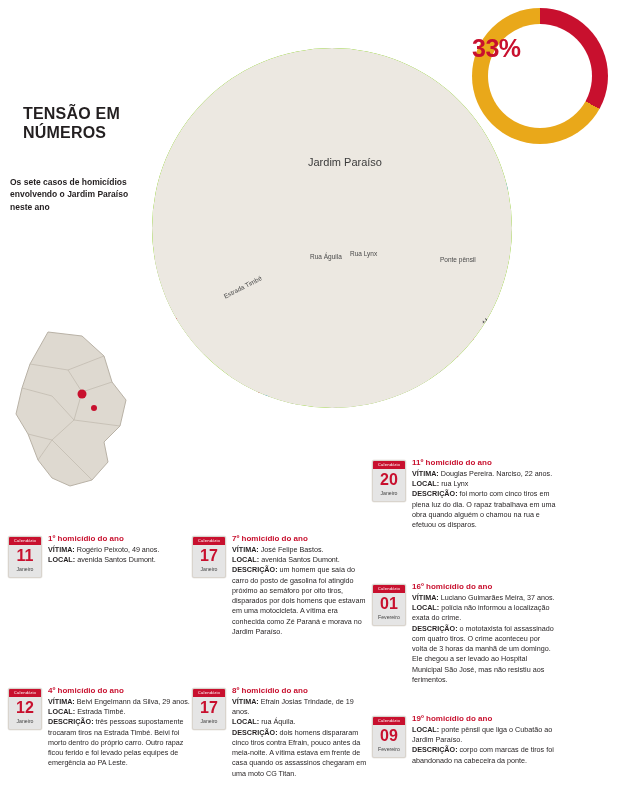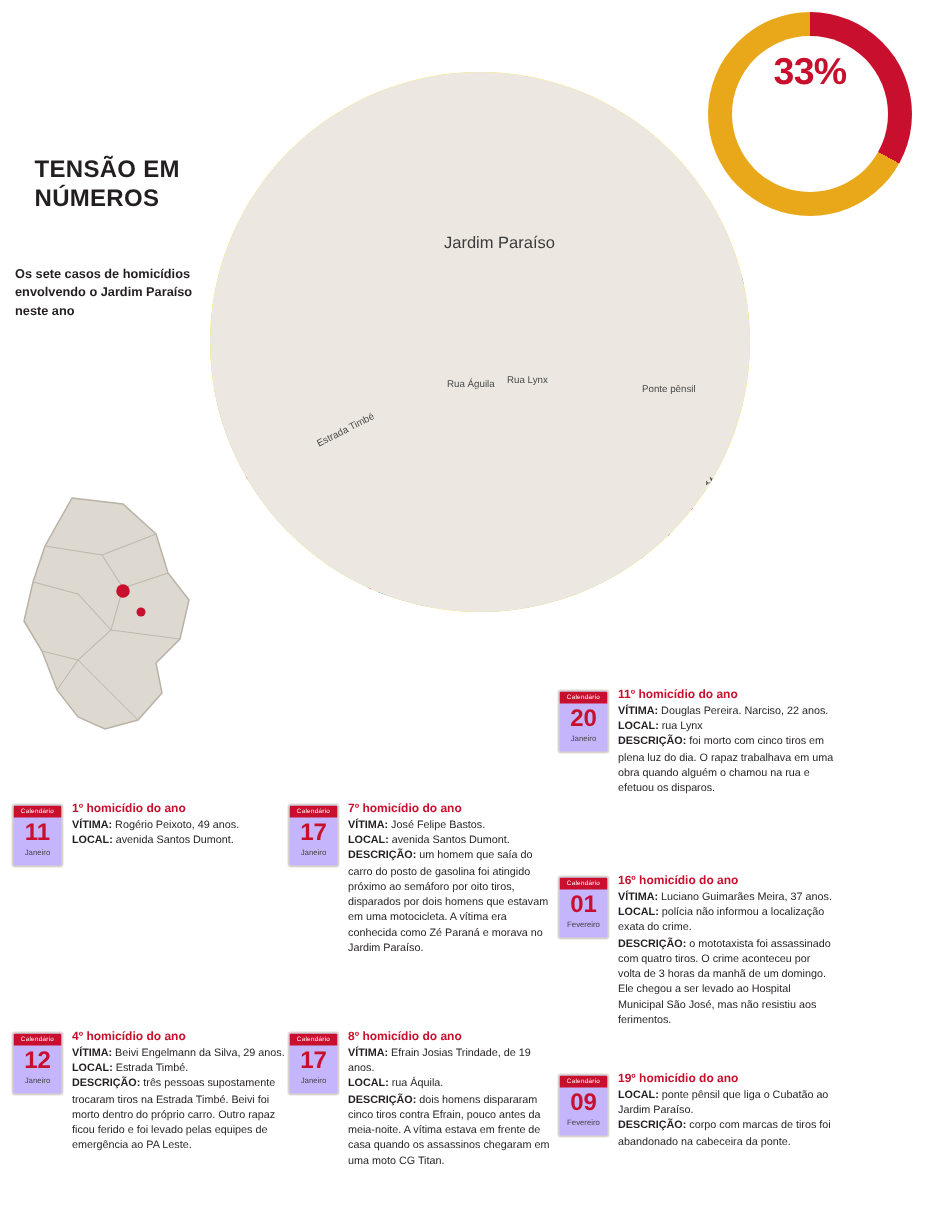--- a/index.html
+++ b/index.html
@@ -18,23 +18,23 @@
     color:#231f20;
   }
   .subtitle{
     position:absolute;left:10px;top:176px;width:140px;
     font-size:8.5px;font-weight:bold;line-height:1.45;color:#231f20;
   }
 
   
   .map-wrap{position:absolute;left:140px;top:28px;width:360px;height:420px;}
   .map-clip{
-    position:absolute;left:0;top:0;width:360px;height:420px;
+    position:absolute;left:12px;top:0;width:360px;height:420px;
     clip-path:circle(180px at 180px 200px);
-    background:#fde047;
+    background:#84cc16;
   }
   .map-disc{
     position:absolute;left:0;top:20px;width:360px;height:360px;border-radius:50%;
     background:#ece8e1;
   }
   .map-label{
     position:absolute;font-size:9px;color:#4a4a4a;
   }
   .map-label.big{font-size:11px;color:#3b3b3b;}
   .map-label.rot{transform:rotate(-27deg);transform-origin:left center;font-size:6.5px;}
@@ -45,36 +45,36 @@
     position:absolute;left:472px;top:8px;width:136px;height:136px;border-radius:50%;
     background:conic-gradient(from 0deg,
       #c8102e 0deg 119deg,
       #e9a81a 119deg 360deg);
   }
   .donut-hole{
     position:absolute;left:16px;top:16px;width:104px;height:104px;border-radius:50%;
     background:#ffffff;
   }
   .donut-pct{
-    position:absolute;left:0;top:26px;width:136px;text-align:center;
+    position:absolute;left:0;top:26px;width:136px;text-align:left;
     font-size:25px;font-weight:bold;color:#c8102e;letter-spacing:-0.5px;
   }
   .donut-cap{
     position:absolute;left:489px;top:84px;width:104px;text-align:center;
     font-size:7.2px;line-height:1.45;color:#231f20;
   }
 
   
   .city{position:absolute;left:8px;top:330px;width:128px;height:160px;}
 
   
   .case{position:absolute;width:180px;}
   .cal{
     position:absolute;left:0;top:2px;width:32px;height:40px;
-    background:#c4b5fd;border:1px solid #d9d4cd;border-radius:2px;overflow:hidden;
+    background:#e5e5e5;border:1px solid #d9d4cd;border-radius:2px;overflow:hidden;
     box-shadow:0 0 0 .5px #eceae6;
   }
   .cal-top{
     height:8px;background:#c8102e;color:#ffffff;font-size:4.2px;
     text-align:center;line-height:8px;letter-spacing:.2px;
   }
   .cal-day{
     text-align:center;font-size:16px;font-weight:bold;color:#c8102e;
     line-height:20px;margin-top:1px;
   }

